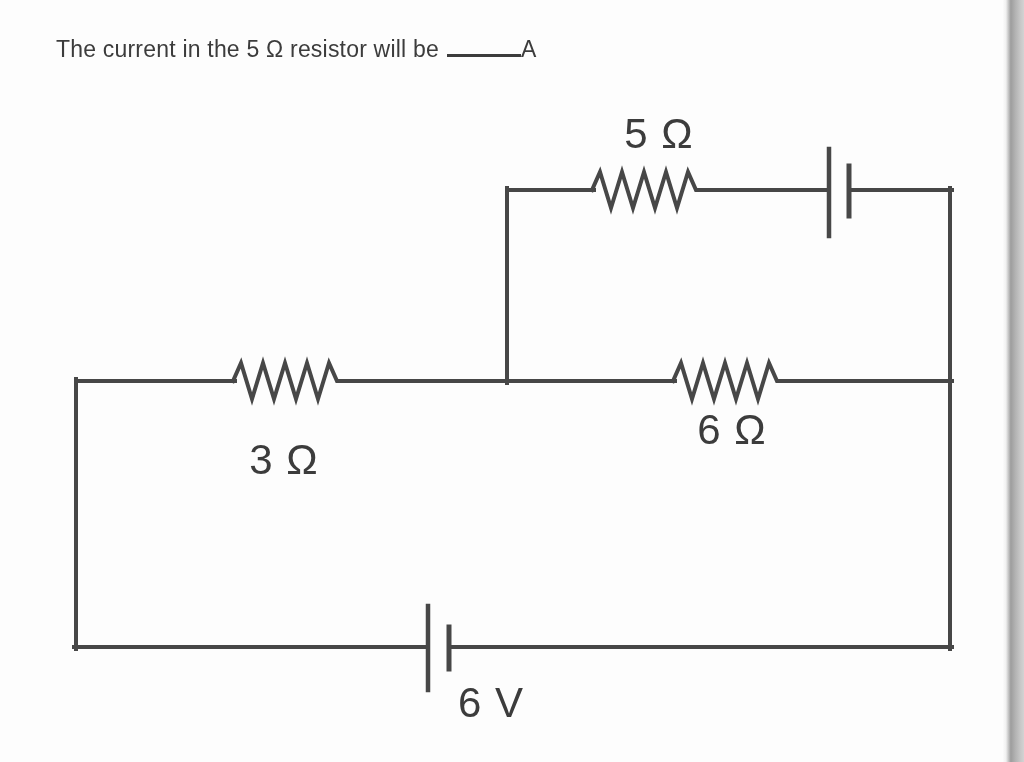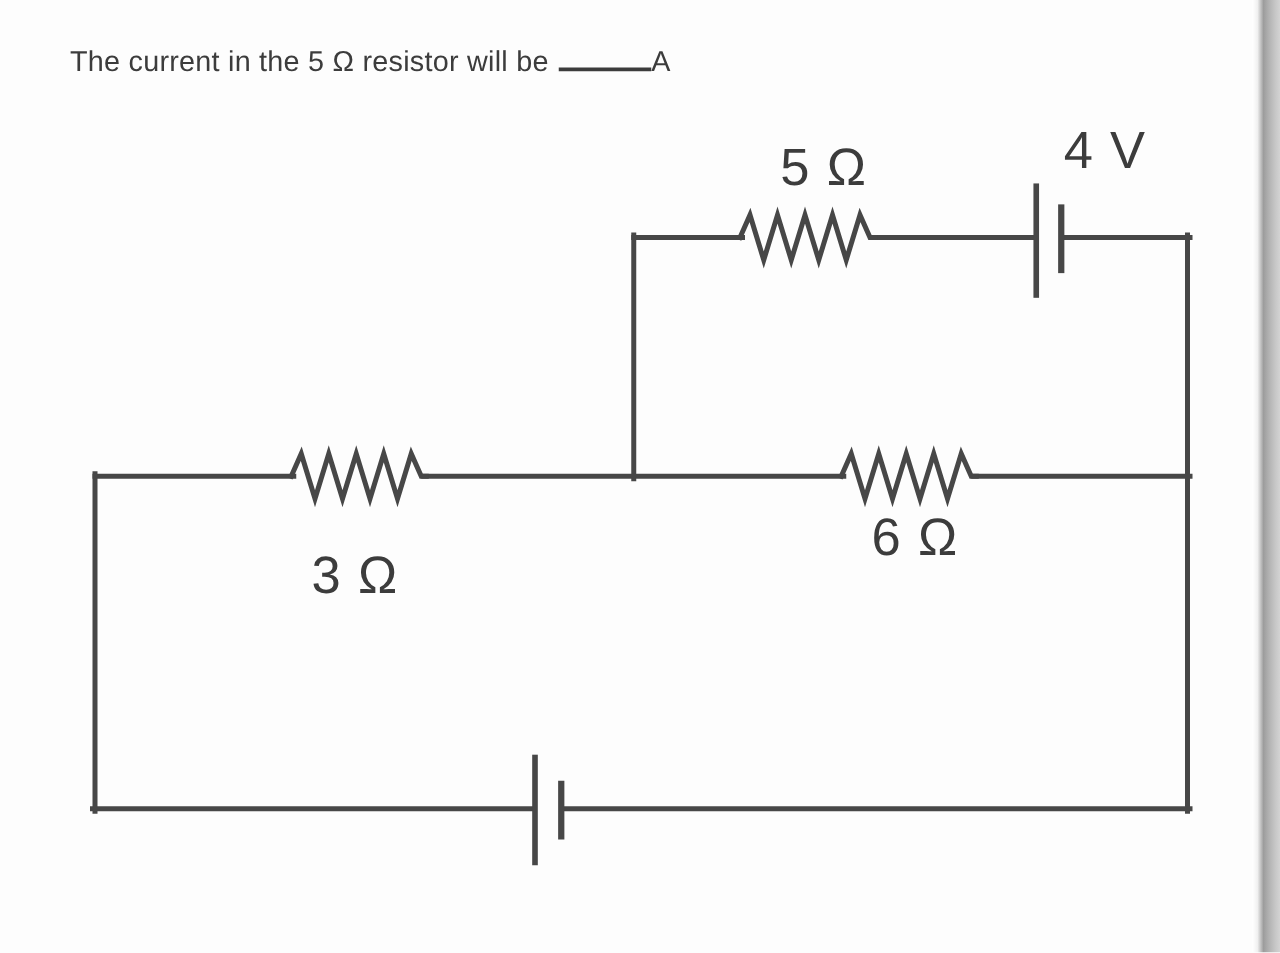--- a/index.html
+++ b/index.html
@@ -92,19 +92,19 @@
     <line x1="76" y1="379" x2="76" y2="649"></line>
 
     <line x1="74" y1="647" x2="426" y2="647"></line>
     <line x1="450" y1="647" x2="952" y2="647"></line>
 
     <line class="plate-long" x1="428" y1="606" x2="428" y2="690"></line>
     <line class="plate-short" x1="449" y1="627" x2="449" y2="669"></line>
   </svg>
 
   <div class="comp-label" style="left:659px; top:110px;text-align:right;">5 Ω</div>
-  <div class="comp-label" style="left:884px; top:96px;">4 V</div>
   <div class="comp-label" style="left:284px; top:406px;margin-top:30px;">3 Ω</div>
   <div class="comp-label" style="left:732px; top:406px;">6 Ω</div>
+  <div class="comp-label" style="left:491px; top:679px;">6 V</div>
 
   <div class="scroll-strip"></div>
 
 </div>
 
 </body></html>

